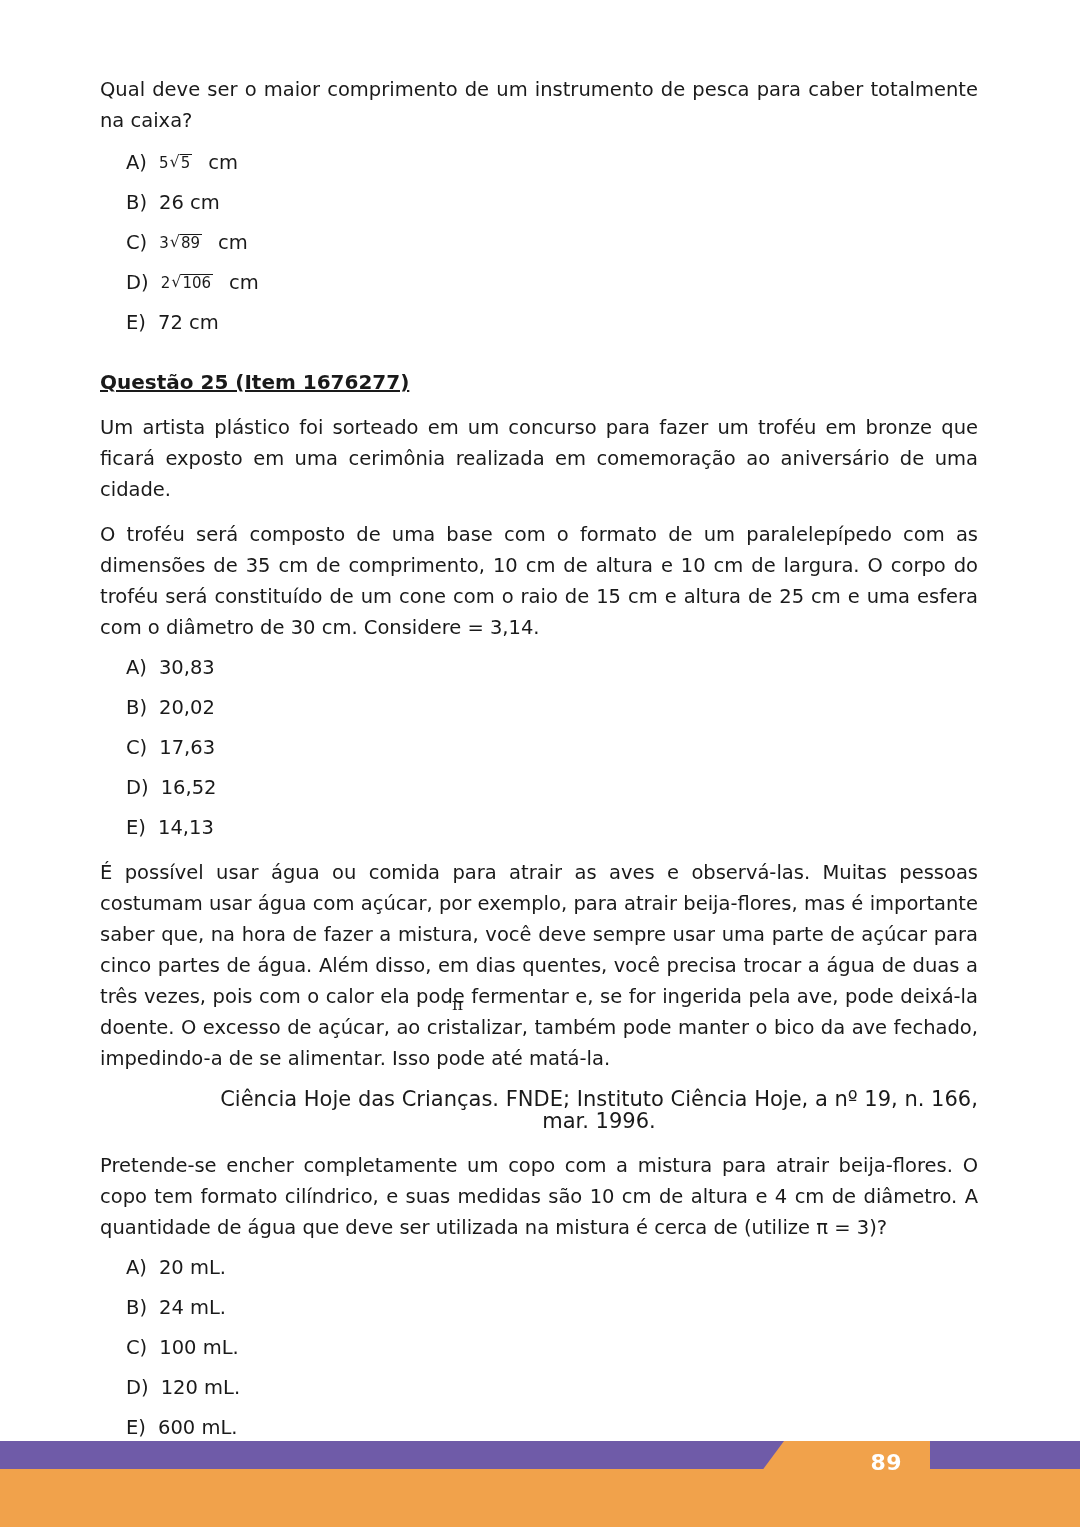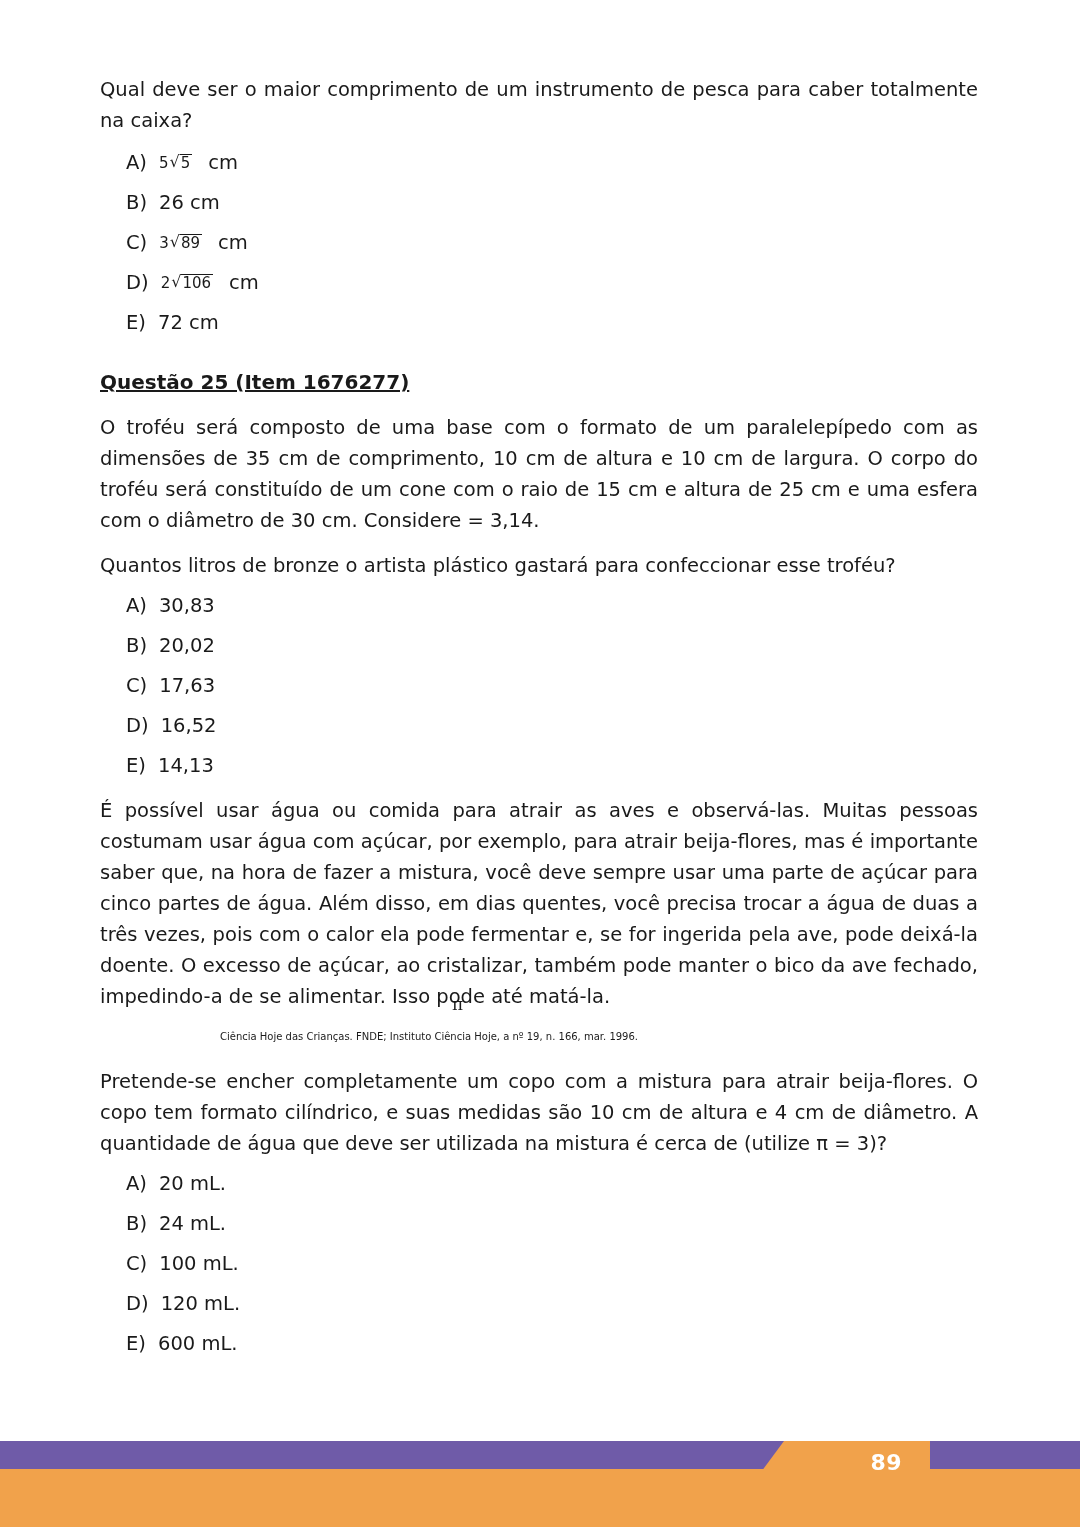--- a/index.html
+++ b/index.html
@@ -85,23 +85,23 @@
     border-top: 1.1px solid #1a1a1a;
     padding: 1px 2px 0 1px;
     font-size: 15px;
     line-height: 15px;
   }
   .unit {
     font-size: 19.5px;
     margin-left: 16px;
   }
   .source-line {
-    font-size: 10px;
+    font-size: 21px;
     line-height: 22px;
-    text-align: left;
+    text-align: center;
     margin: 6px 0 18px 0;
     padding-left: 120px;
   }
   .pi-float {
     position: absolute;
     left: 452px;
     top: 994px;
     font-size: 17px;
     font-family: "DejaVu Serif", "Liberation Serif", serif;
   }
@@ -182,22 +182,22 @@
         </span>
         <span class="unit">cm</span>
       </li>
       <li>
         <span class="opt-letter">E)</span>
         <span class="opt-text">72 cm</span>
       </li>
     </ol>
 
     <h2 class="question-heading">Questão 25 (Item 1676277)</h2>
+    <p class="body-text">Um artista plástico foi sorteado em um concurso para fazer um troféu em bronze que ficará exposto em uma cerimônia realizada em comemoração ao aniversário de uma cidade.</p>
     <p class="body-text">O troféu será composto de uma base com o formato de um paralelepípedo com as dimensões de 35 cm de comprimento, 10 cm de altura e 10 cm de largura. O corpo do troféu será constituído de um cone com o raio de 15 cm e altura de 25 cm e uma esfera com o diâmetro de 30 cm. Considere  = 3,14.</p>
-    <p class="body-text">Quantos litros de bronze o artista plástico gastará para confeccionar esse troféu?</p>
 
     <ol class="options">
       <li>
         <span class="opt-letter">A)</span>
         <span class="opt-text">30,83</span>
       </li>
       <li>
         <span class="opt-letter">B)</span>
         <span class="opt-text">20,02</span>
       </li>

